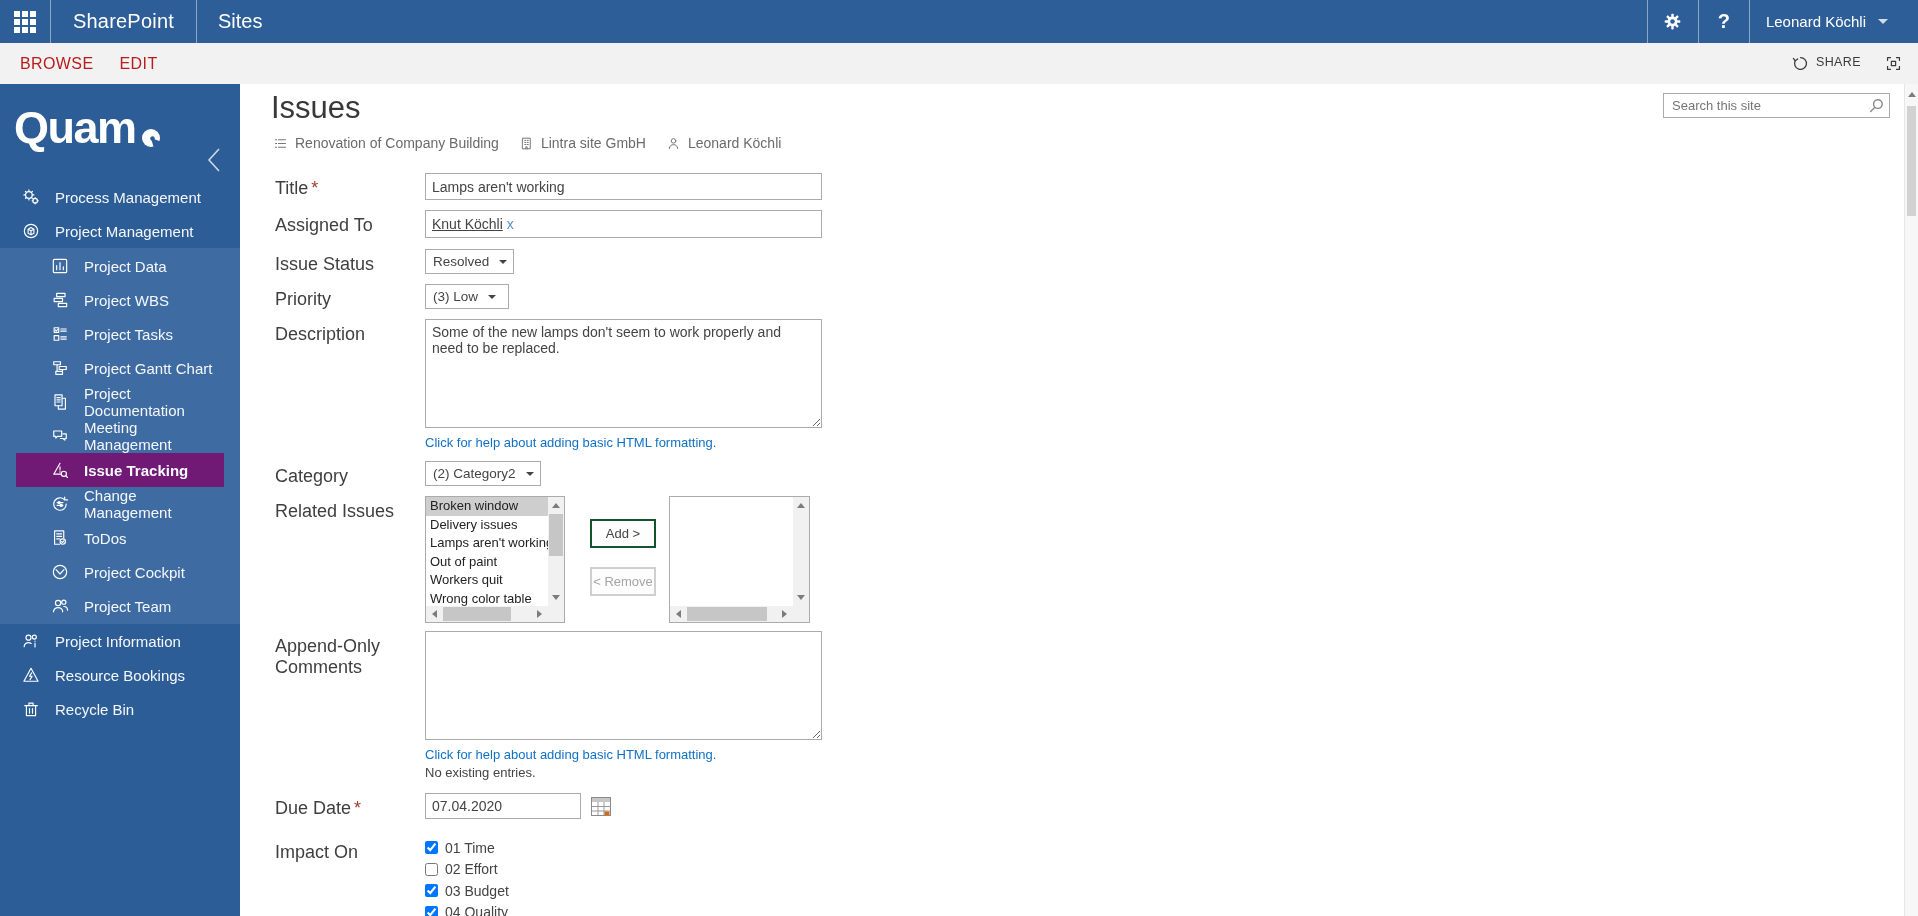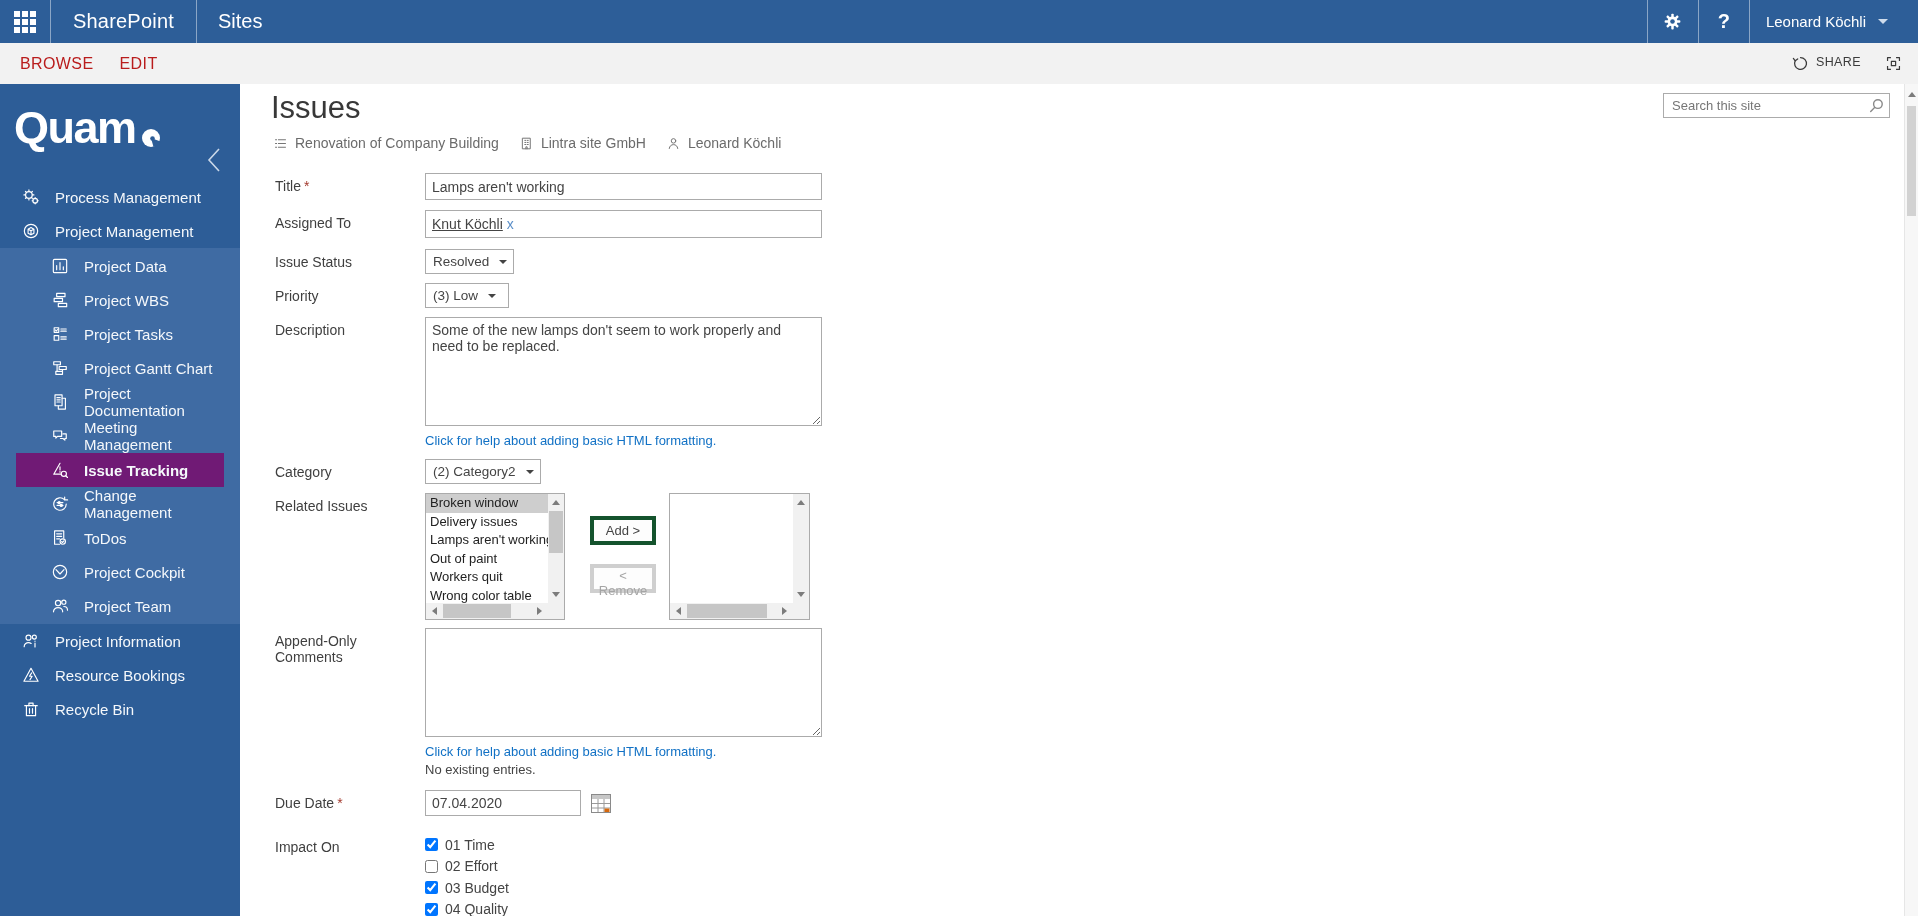--- a/index.html
+++ b/index.html
@@ -55,21 +55,21 @@
   .search-icon { flex:none; margin-right:5px; cursor:pointer; display:flex; }
 
   .page-title { font-size:31px; font-weight:300; color:#383838; margin:6px 0 9px 31px; }
   .breadcrumb { display:flex; align-items:center; gap:8px; margin-left:33px; color:#6b6b6b; font-size:14px; }
   .crumb { display:flex; align-items:center; gap:7px; cursor:pointer; }
   .crumb + .crumb { margin-left:12px; }
 
   
   .form { margin:22px 0 0 35px; width:820px; }
   .frow { display:flex; }
-  .flabel { width:150px; flex:none; font-size:14px; color:#3f3f3f; padding-top:5px; }
+  .flabel { width:150px; flex:none; font-size:18px; color:#3f3f3f; padding-top:5px; }
   .req { color:#a33a2e; margin-left:3px; }
   .fctrl { flex:1; }
 
   .txt-input { width:397px; height:27px; border:1px solid #ababab; font-size:14px; color:#444; padding:0 6px; font-family:inherit; outline:none; }
   .people-box { width:397px; min-height:28px; border:1px solid #ababab; font-size:14px; padding:5px 6px 2px; }
   .people-entity { text-decoration:underline; color:#444; cursor:pointer; }
   .people-remove { color:#5b8fc9; margin-left:4px; cursor:pointer; }
 
   .select-box { display:inline-flex; align-items:center; height:25px; border:1px solid #ababab; background:#fff; font-size:13.5px; color:#444; padding:0 6px 0 7px; cursor:pointer; }
   .select-box .sel-caret { width:0; height:0; border:4.5px solid transparent; border-top-color:#444; margin:4px 0 0 10px; }
@@ -89,21 +89,21 @@
   .lb-hscroll { position:absolute; left:0; bottom:0; right:16px; height:16px; background:#f1f1f1; }
   .lb-corner { position:absolute; right:0; bottom:0; width:16px; height:16px; background:#f1f1f1; }
   .sc-btn { position:absolute; width:16px; height:16px; display:flex; align-items:center; justify-content:center; cursor:pointer; }
   .tri-up { width:0; height:0; border:4px solid transparent; border-bottom:5px solid #7c7c7c; margin-top:-3px; }
   .tri-down { width:0; height:0; border:4px solid transparent; border-top:5px solid #7c7c7c; margin-bottom:-3px; }
   .tri-left { width:0; height:0; border:4px solid transparent; border-right:5px solid #7c7c7c; margin-left:-3px; }
   .tri-right { width:0; height:0; border:4px solid transparent; border-left:5px solid #7c7c7c; margin-right:-3px; }
   .v-thumb { position:absolute; left:1px; right:1px; background:#c6c6c6; cursor:pointer; }
   .h-thumb { position:absolute; top:1px; bottom:1px; background:#c6c6c6; cursor:pointer; }
   .lb-buttons { width:66px; margin:23px 13px 0 25px; display:flex; flex-direction:column; gap:19px; }
-  .lb-btn { height:29px; border:4px solid #14532d; background:#fdfdfd; font-size:13px; color:#444; font-family:inherit; cursor:pointer; }
+  .lb-btn { height:29px; border:2px solid #14532d; background:#fdfdfd; font-size:13px; color:#444; font-family:inherit; cursor:pointer; }
   .lb-btn.disabled { color:#a5a5a5; border-color:#cfcfcf; cursor:default; }
 
   
   .date-row-ctrl { display:flex; align-items:center; }
   .date-input { width:156px; height:26px; border:1px solid #ababab; font-size:14px; color:#444; padding:0 6px; font-family:inherit; outline:none; }
   .cal-btn { margin-left:10px; cursor:pointer; display:flex; }
 
   
   .chk-row { display:flex; align-items:center; height:21.5px; font-size:14px; color:#444; }
   .chk-row input { width:13px; height:13px; margin-right:7px; cursor:pointer; }

